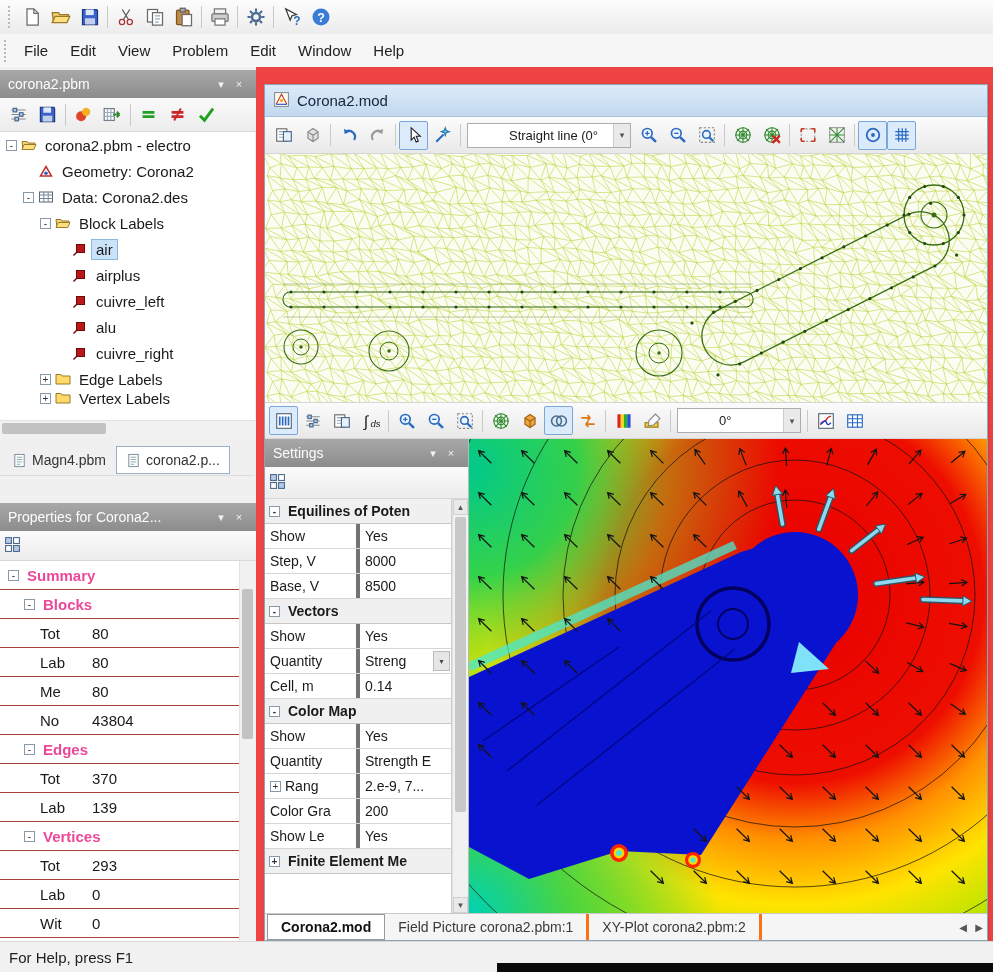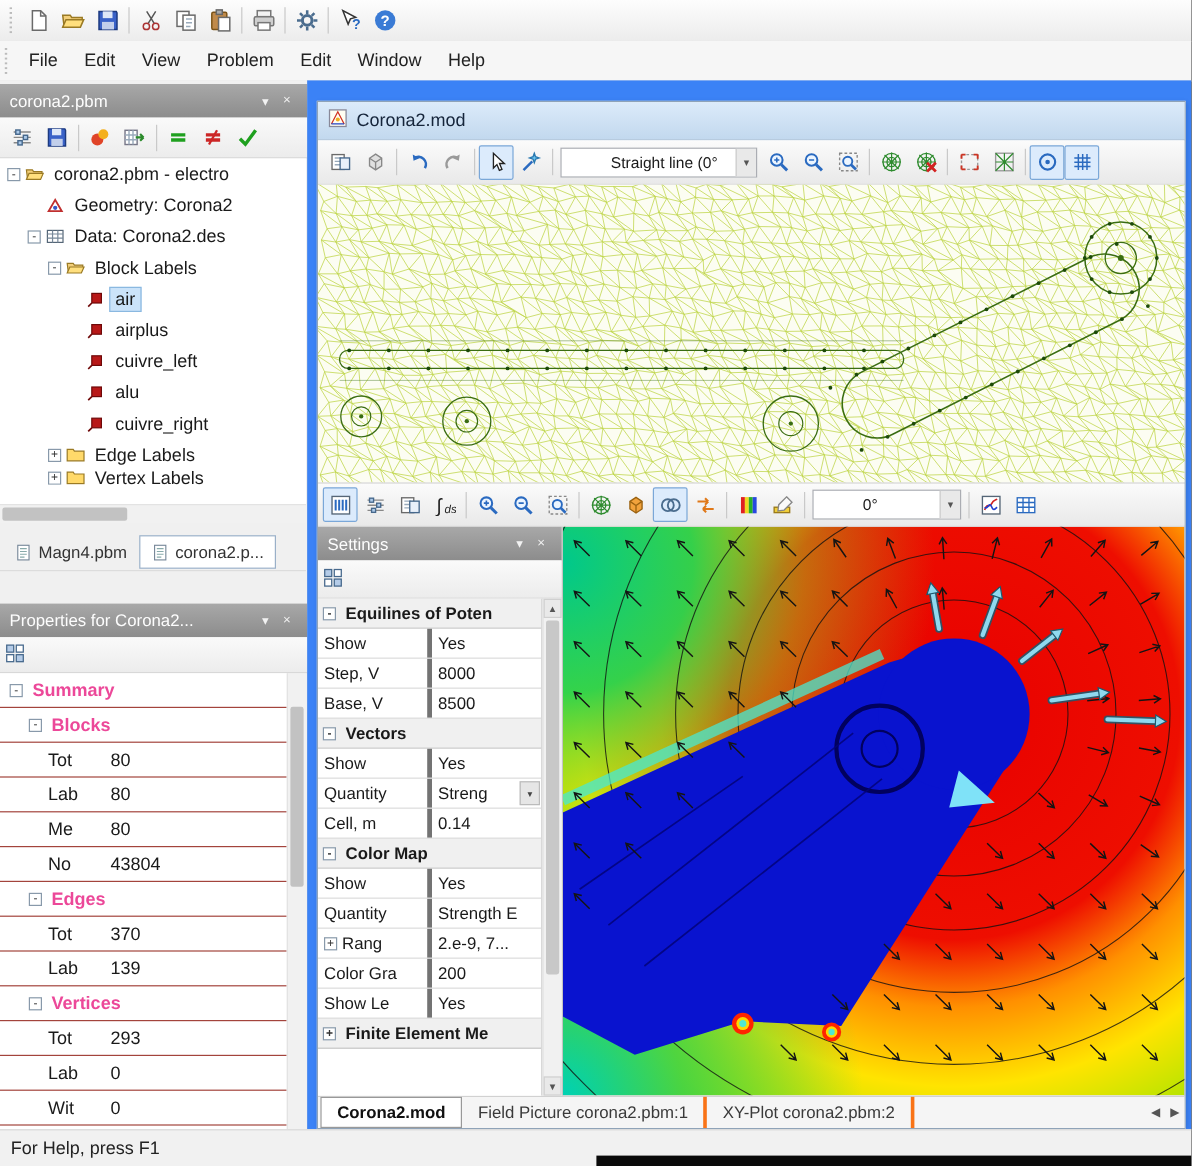--- a/index.html
+++ b/index.html
@@ -40,21 +40,21 @@
   .dtab.active{background:#fff;border-color:#9ab0c8;}
   #propshead{top:436px;}
   #propstools{top:464px;height:30px;}
   #proplist{position:absolute;left:0;right:17px;top:494px;bottom:0;background:#fff;overflow:hidden;}
   .prow{height:29px;border-bottom:1px solid #a3443c;display:flex;align-items:center;font-size:15px;position:relative;box-sizing:border-box;}
   .prow .val{position:absolute;left:92px;}
   .psec{font-weight:bold;color:#ec4899;}
   #propscroll{position:absolute;right:1px;top:494px;bottom:0;width:15px;background:#f1f1f1;border-left:1px solid #e3e3e3;}
   #propthumb{position:absolute;left:2px;top:28px;width:11px;height:150px;background:#c2c2c2;border-radius:2px;}
   
-  #mdi{position:absolute;left:256px;top:67px;width:737px;height:874px;background:#3b82f6;}
+  #mdi{position:absolute;left:256px;top:67px;width:737px;height:874px;background:#ef4444;}
   #win{position:absolute;left:8px;top:17px;width:722px;height:855px;border:1px solid #8fa3b8;background:#fff;display:flex;flex-direction:column;box-shadow:1px 1px 4px rgba(0,0,0,.15);}
   #wtitle{height:31px;background:linear-gradient(#dcebfa,#c2d8ee);border-bottom:1px solid #a8c0d8;display:flex;align-items:center;padding:0 8px;gap:7px;font-size:15px;color:#15243a;flex:none;}
   #wt1,#wt2{background:linear-gradient(#fbfbfb,#e9e9e9);border-bottom:1px solid #d5d5d5;display:flex;align-items:center;padding:0 4px;flex:none;}
   #wt1{height:36px;}
   #wt2{height:35px;border-top:1px solid #d5d5d5;}
   #mesh{flex:none;background:#fcfdf2;}
   #fieldrow{height:474px;display:flex;flex:none;}
   #settings{position:relative;width:204px;flex:none;background:#f0f0f0;border-right:1px solid #b8b8b8;box-sizing:border-box;}
   #shead{top:0;}
   #stools{top:28px;height:32px;}

